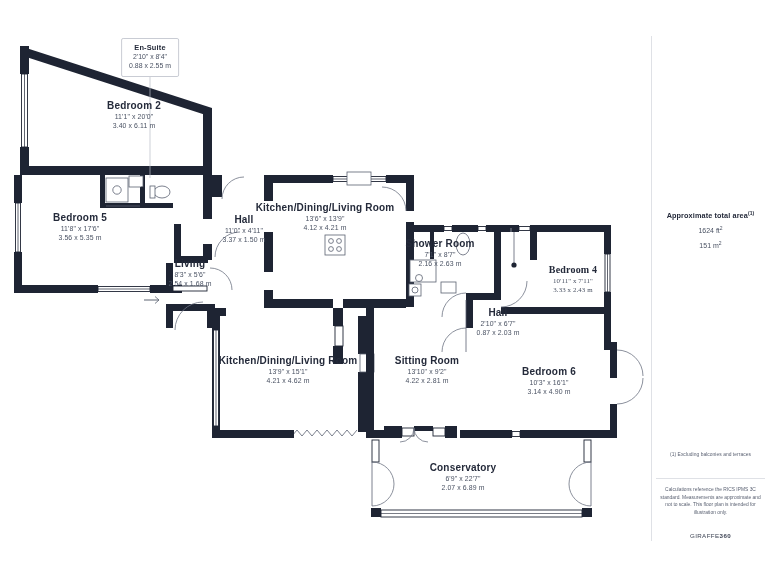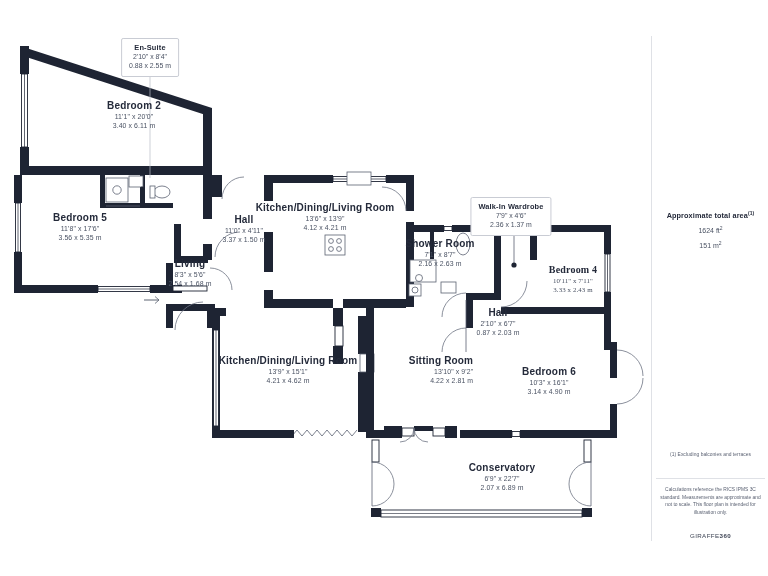--- a/index.html
+++ b/index.html
@@ -455,25 +455,20 @@
     <span class="rl-imp">8'3" x 5'6"</span>
     <span class="rl-met">2.54 x 1.68 m</span>
   </div>
 
   <div class="room-label" style="left:325px; top:202px;">
     <span class="rl-name">Kitchen/Dining/Living Room</span>
     <span class="rl-imp">13'6" x 13'9"</span>
     <span class="rl-met">4.12 x 4.21 m</span>
   </div>
 
-  <div class="callout" style="left:511px; top:197px;">
-    <span class="rl-name">Walk-In Wardrobe</span>
-    <span class="rl-imp">7'9" x 4'6"</span>
-    <span class="rl-met">2.36 x 1.37 m</span>
-  </div>
 
   <div class="room-label" style="left:440px; top:238px;">
     <span class="rl-name">Shower Room</span>
     <span class="rl-imp">7'1" x 8'7"</span>
     <span class="rl-met">2.16 x 2.63 m</span>
   </div>
 
   <div class="room-label" style="left:573px; top:264px;font-family:Liberation Serif, serif;">
     <span class="rl-name">Bedroom 4</span>
     <span class="rl-imp">10'11" x 7'11"</span>
@@ -485,33 +480,33 @@
     <span class="rl-imp">2'10" x 6'7"</span>
     <span class="rl-met">0.87 x 2.03 m</span>
   </div>
 
   <div class="room-label" style="left:288px; top:355px;">
     <span class="rl-name">Kitchen/Dining/Living Room</span>
     <span class="rl-imp">13'9" x 15'1"</span>
     <span class="rl-met">4.21 x 4.62 m</span>
   </div>
 
-  <div class="room-label" style="left:441px; top:355px;text-align:right;">
+  <div class="room-label" style="left:427px; top:355px;">
     <span class="rl-name">Sitting Room</span>
     <span class="rl-imp">13'10" x 9'2"</span>
     <span class="rl-met">4.22 x 2.81 m</span>
   </div>
 
   <div class="room-label" style="left:549px; top:366px;">
     <span class="rl-name">Bedroom 6</span>
     <span class="rl-imp">10'3" x 16'1"</span>
     <span class="rl-met">3.14 x 4.90 m</span>
   </div>
 
-  <div class="room-label" style="left:502px; top:462px;">
+  <div class="room-label" style="left:463px; top:462px;">
     <span class="rl-name">Conservatory</span>
     <span class="rl-imp">6'9" x 22'7"</span>
     <span class="rl-met">2.07 x 6.89 m</span>
   </div>
 
   <div id="sidebar">
 
     <div id="area-block">
       <div id="area-title"><span>Approximate total area</span><sup>(1)</sup></div>
       <div class="area-val"><span>1624</span>&nbsp;<span>ft</span><sup>2</sup></div>

